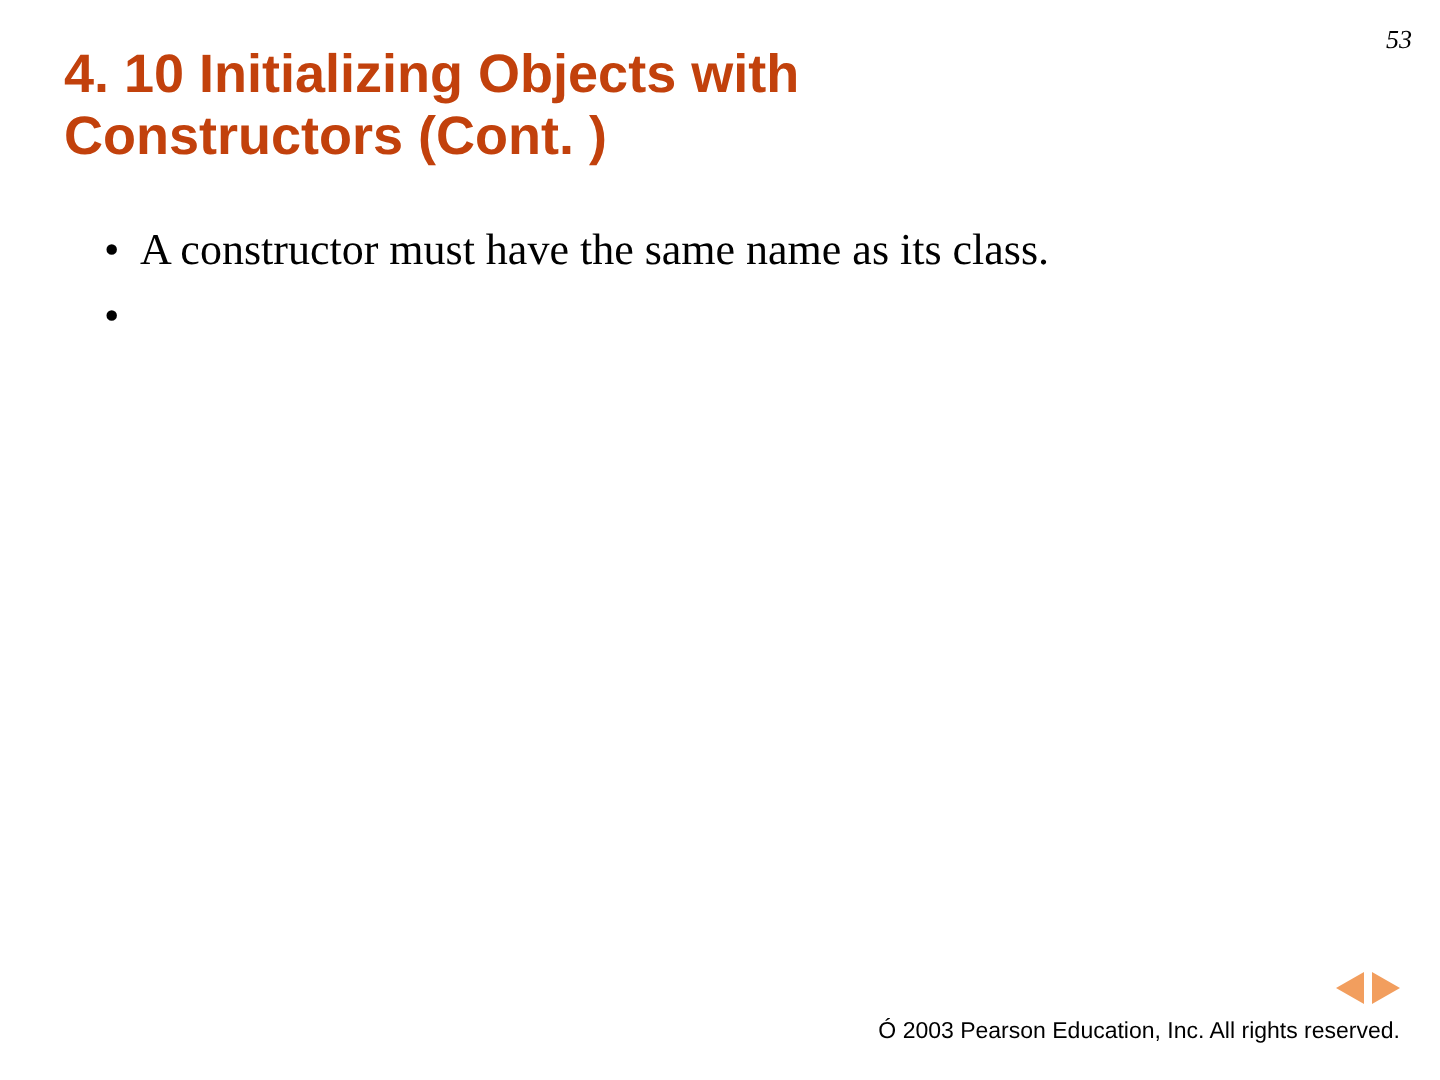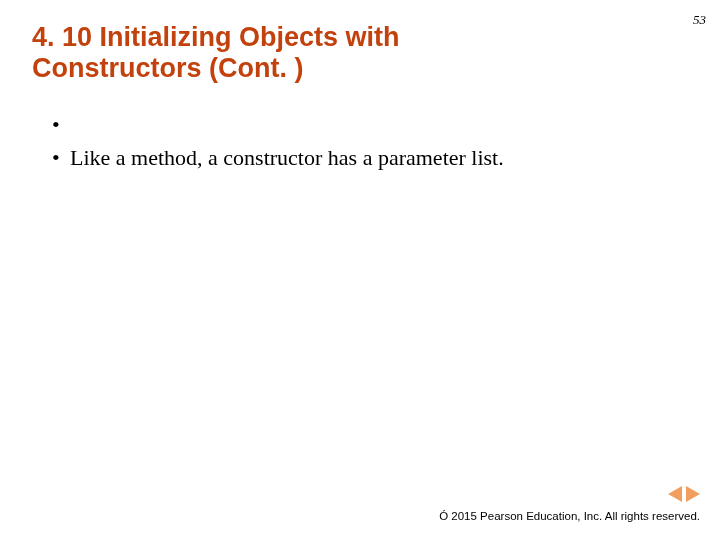--- a/index.html
+++ b/index.html
@@ -79,27 +79,27 @@
 </head>
 <body>
 
 <div class="page-number">53</div>
 
 <div class="title">4. 10  Initializing Objects with Constructors (Cont. )</div>
 
 <div class="bullets">
   <div class="bullet-row">
     <span class="bullet-dot">•</span>
+    <span>A constructor must have the same name as its class.</span>
   </div>
   <div class="bullet-row">
     <span class="bullet-dot">•</span>
-    <span>Like a method, a constructor has a parameter list.</span>
   </div>
 </div>
 
 <div class="nav">
   <div class="nav-btn nav-prev"></div>
   <div class="nav-btn nav-next"></div>
 </div>
 
 <div class="copyright">
-  <span>Ó</span><span> 2015 Pearson Education, Inc.  All rights reserved.</span>
+  <span>Ó</span><span> 2003 Pearson Education, Inc.  All rights reserved.</span>
 </div>
 
 </body></html>

